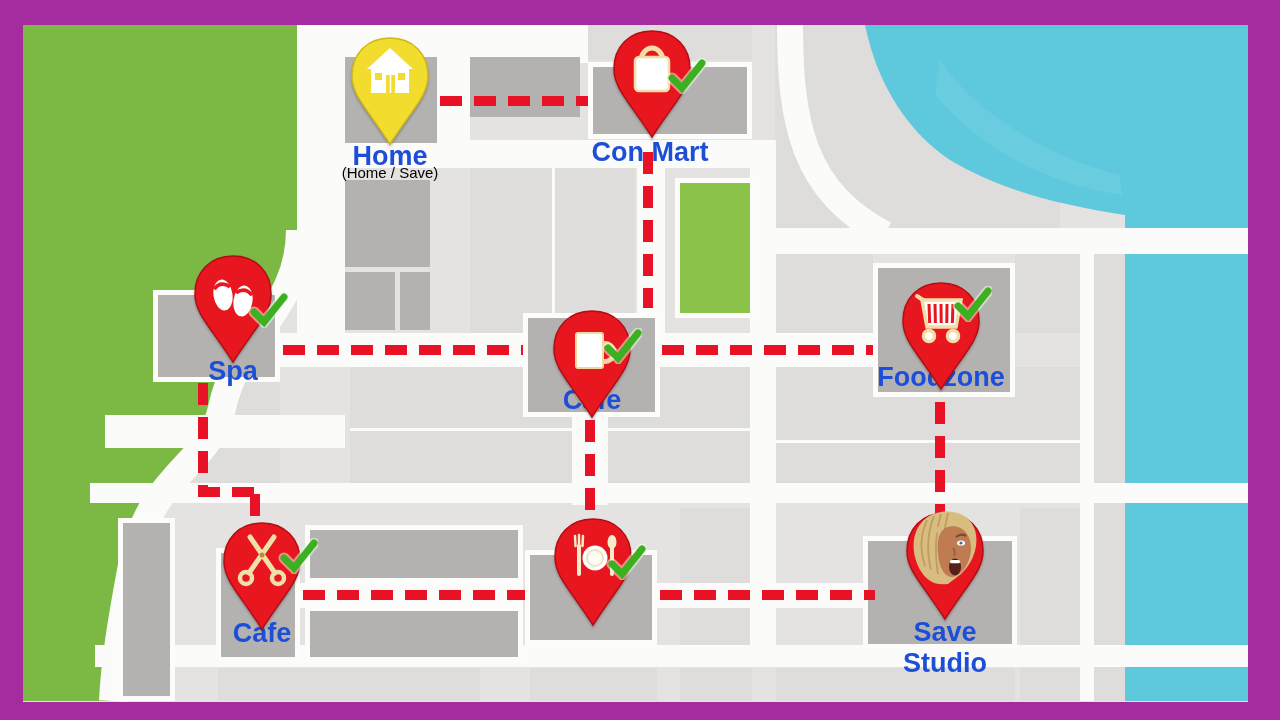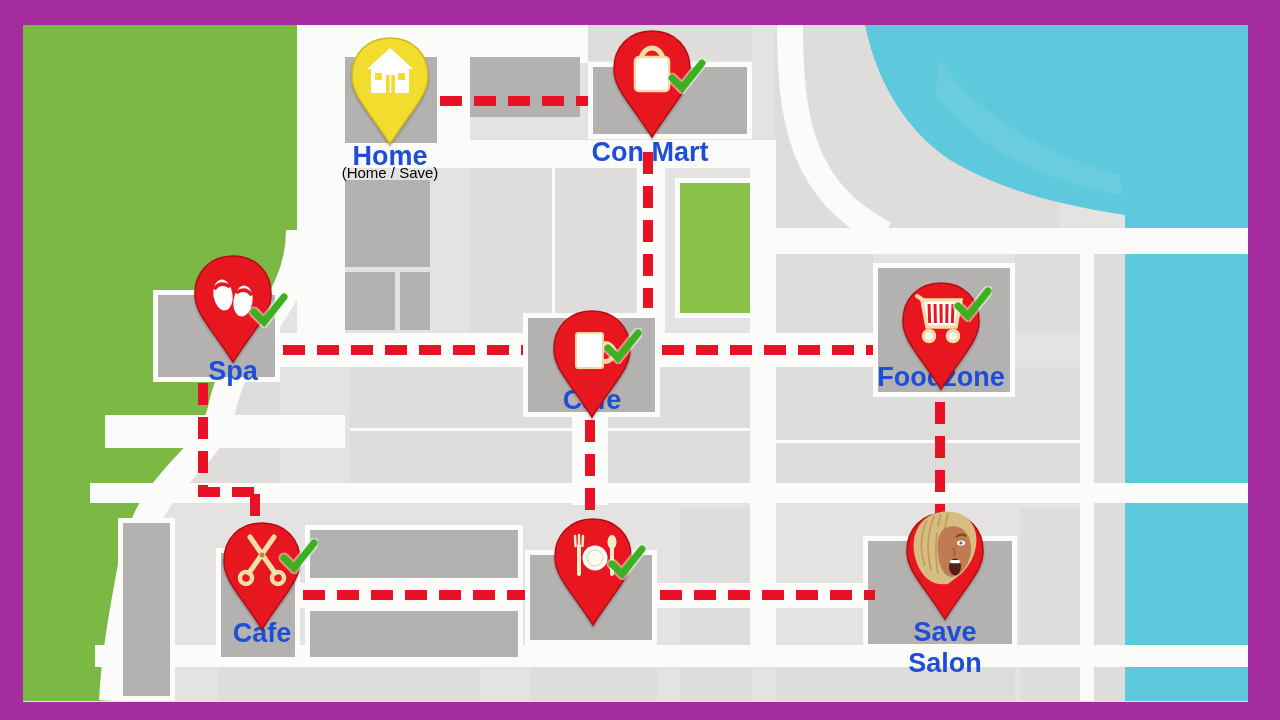--- a/index.html
+++ b/index.html
@@ -106,21 +106,21 @@
   <div class="dashV" style="left:935px;top:402px;height:116px;"></div>
 
   <div class="loclabel" style="left:390px;top:141px;">Home</div>
   <div class="sublabel" style="left:390px;top:164px;">(Home / Save)</div>
   <div class="loclabel" style="left:650px;top:137px;">Con Mart</div>
   <div class="loclabel" style="left:233px;top:356px;">Spa</div>
   <div class="loclabel" style="left:592px;top:385px;">Cafe</div>
   <div class="loclabel" style="left:941px;top:362px;">Foodzone</div>
   <div class="loclabel" style="left:262px;top:618px;">Cafe</div>
   <div class="loclabel" style="left:945px;top:617px;">Save</div>
-  <div class="loclabel" style="left:945px;top:648px;">Salon</div>
+  <div class="loclabel" style="left:945px;top:648px;">Studio</div>
 
   <div class="pin" style="left:348px;top:35px;">
     <svg width="84" height="112" viewBox="0 0 84 112">
       <path d="M42,3 C19,3 4,19 4,41 C4,60 18,72 42,109 C66,72 80,60 80,41 C80,19 65,3 42,3 Z" fill="#f2dd2e" stroke="#cdb81a" stroke-width="1.5"></path>
       <g>
         <path d="M42,13 L65,34 L19,34 Z" fill="#fff"></path>
         <rect x="23" y="32" width="38" height="26" fill="#fff"></rect>
         <rect x="38" y="40" width="9" height="18" fill="#f2dd2e"></rect>
         <line x1="42.5" y1="40" x2="42.5" y2="58" stroke="#fff" stroke-width="1.5"></line>
         <rect x="27" y="38" width="7" height="7" fill="#f2dd2e"></rect>

